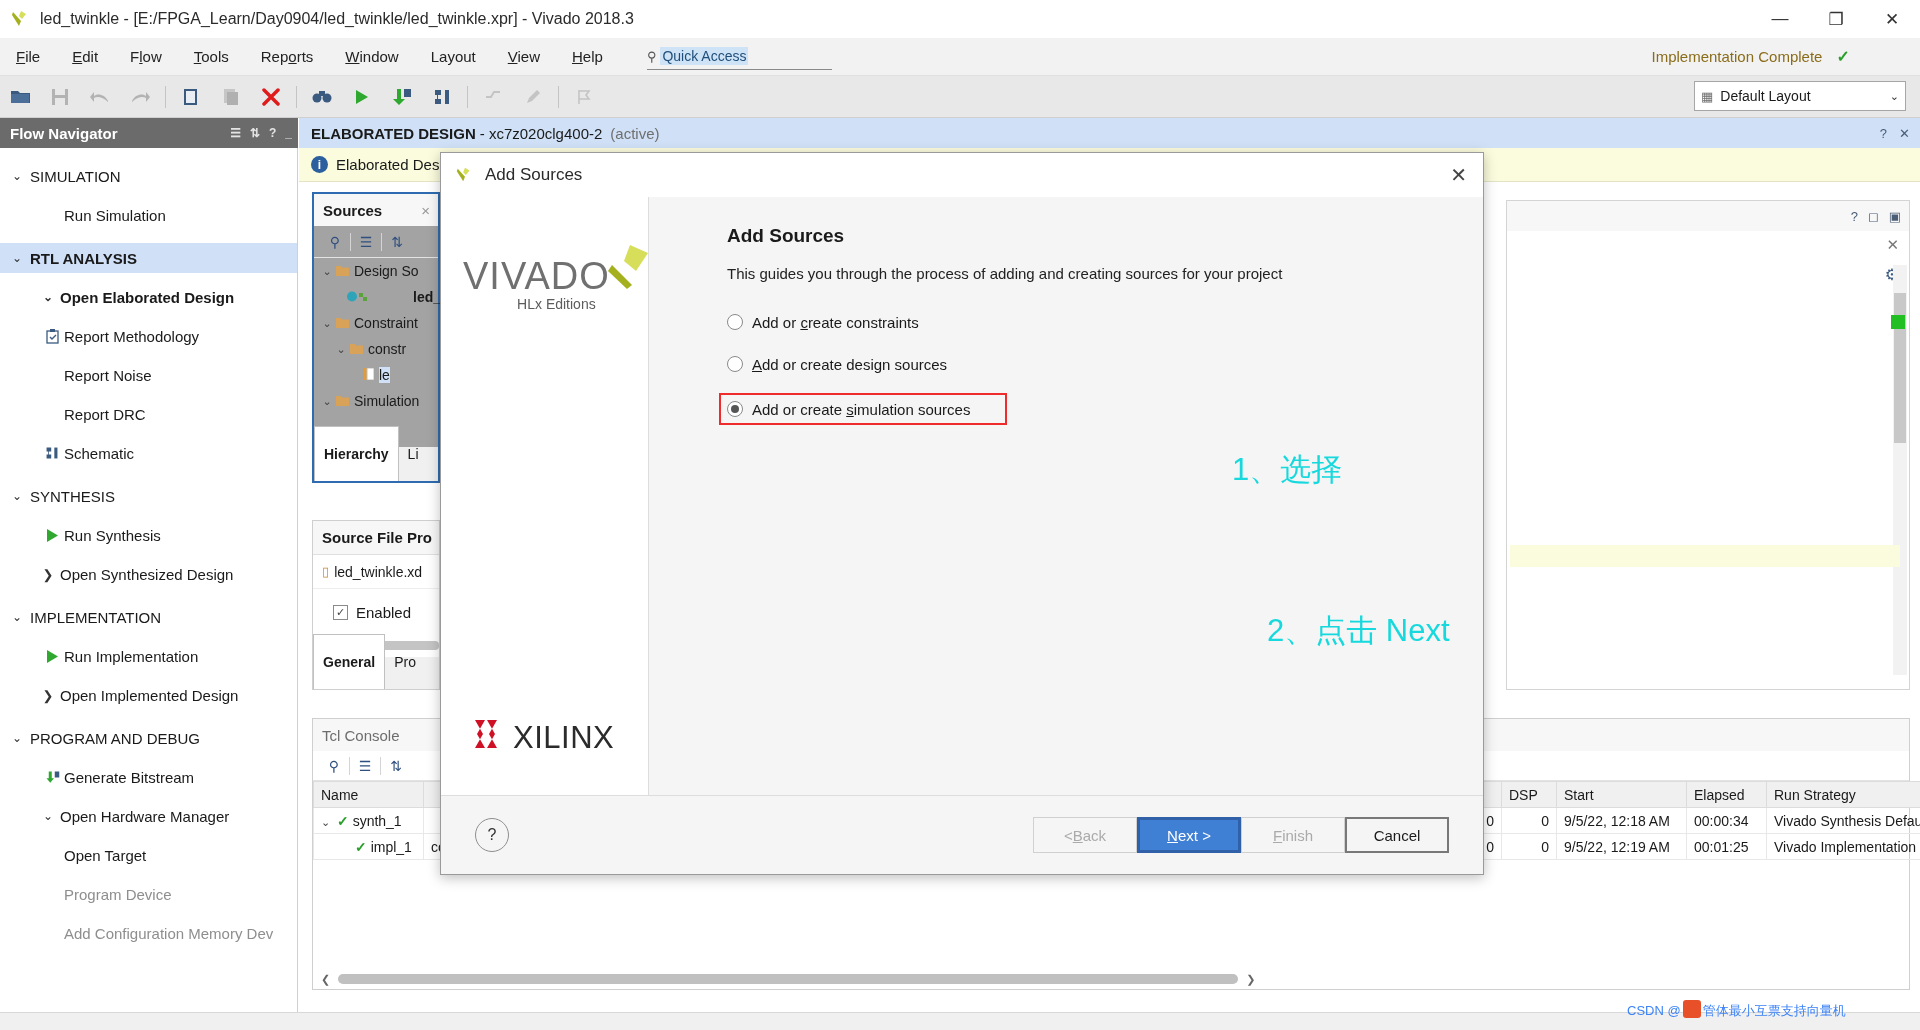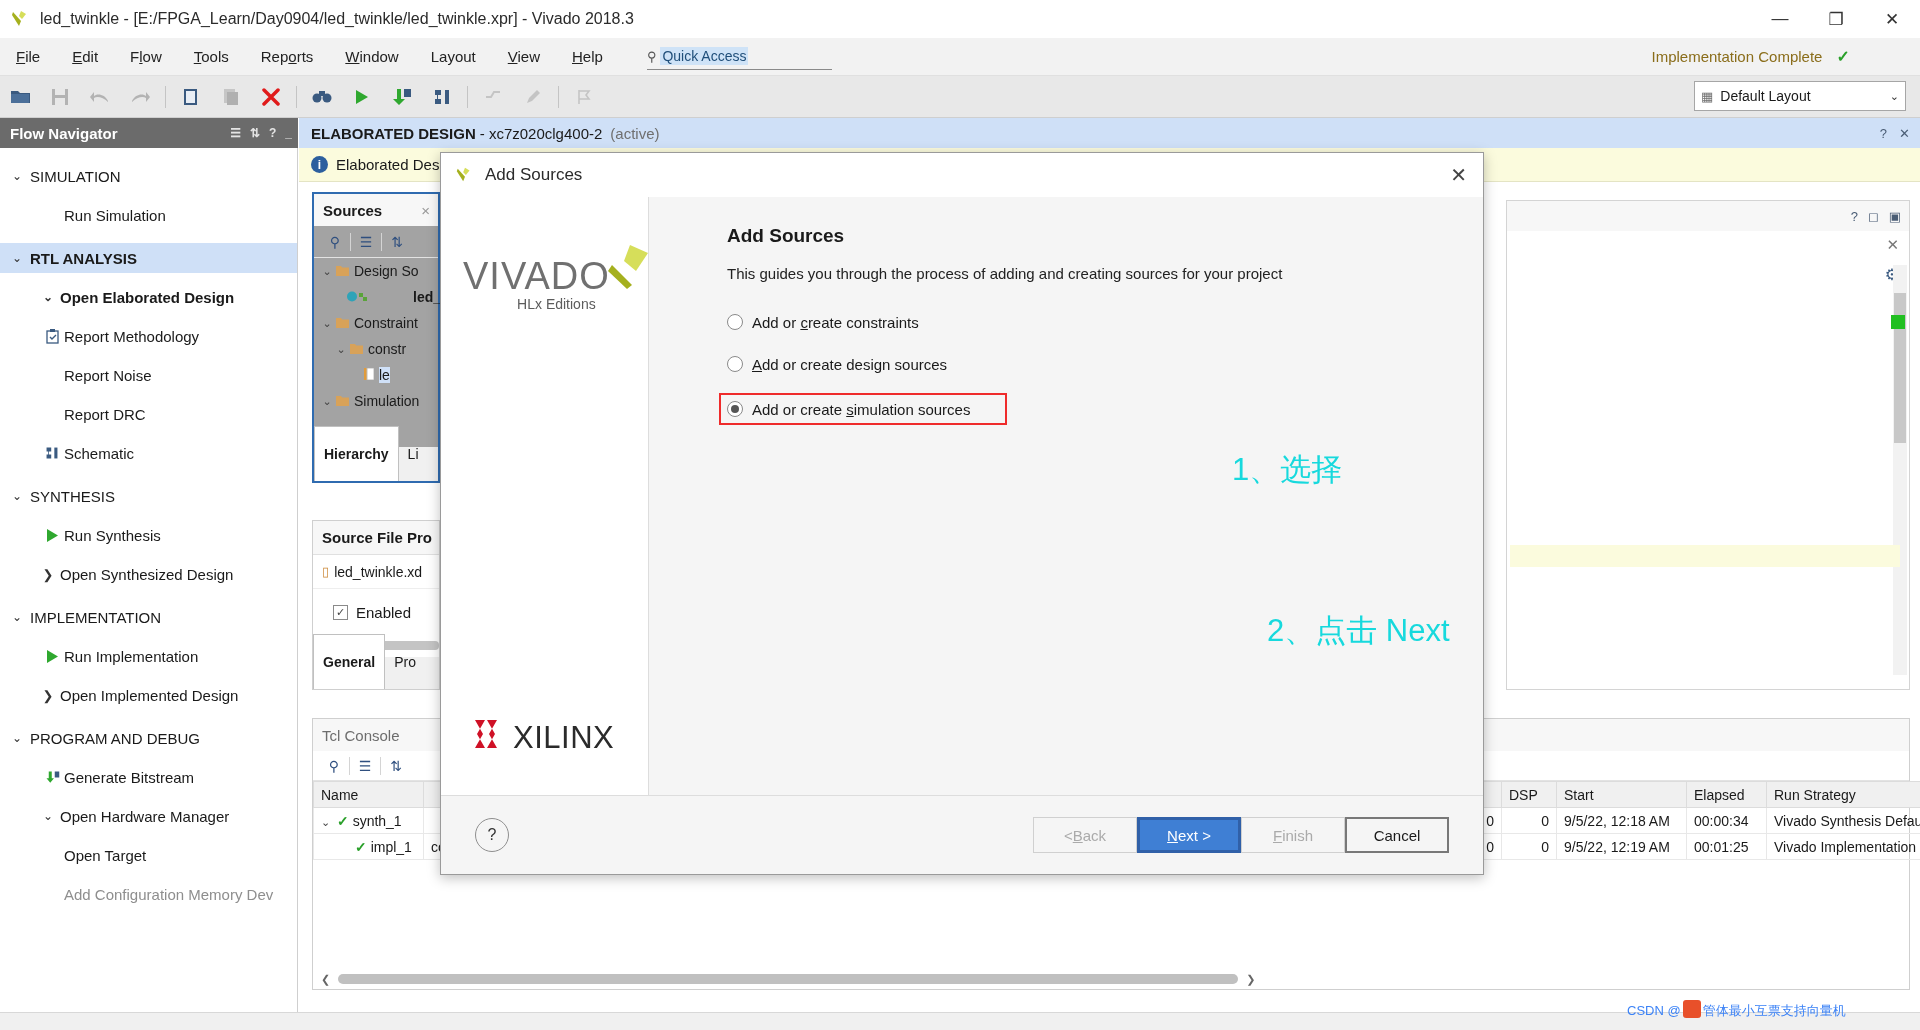--- a/index.html
+++ b/index.html
@@ -479,20 +479,24 @@
       </div>
       <div class="fn-item" style="padding-left: 36px;">
         <span class="ico">
           <span style="color:#333;font-size:12px;">⌄</span>
         </span>
         <span>Open Hardware Manager</span>
       </div>
       <div class="fn-item">
         <span class="ico"></span>
         <span>Open Target</span>
+      </div>
+      <div class="fn-item dim">
+        <span class="ico"></span>
+        <span>Program Device</span>
       </div>
       <div class="fn-item dim">
         <span class="ico"></span>
         <span>Add Configuration Memory Dev</span>
       </div>
     </div>
 
   <div class="design-header">
     <b>ELABORATED DESIGN</b>
     <span class="dev">- xc7z020clg400-2</span>

